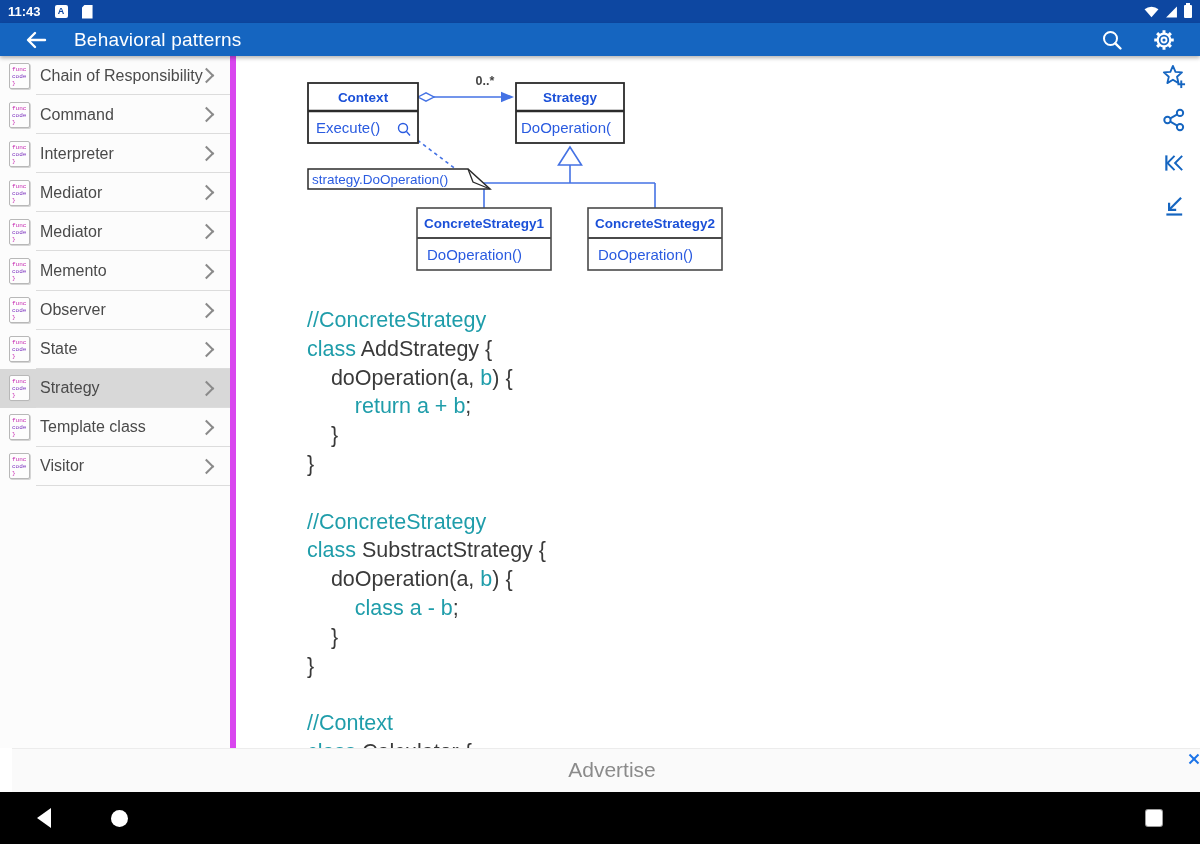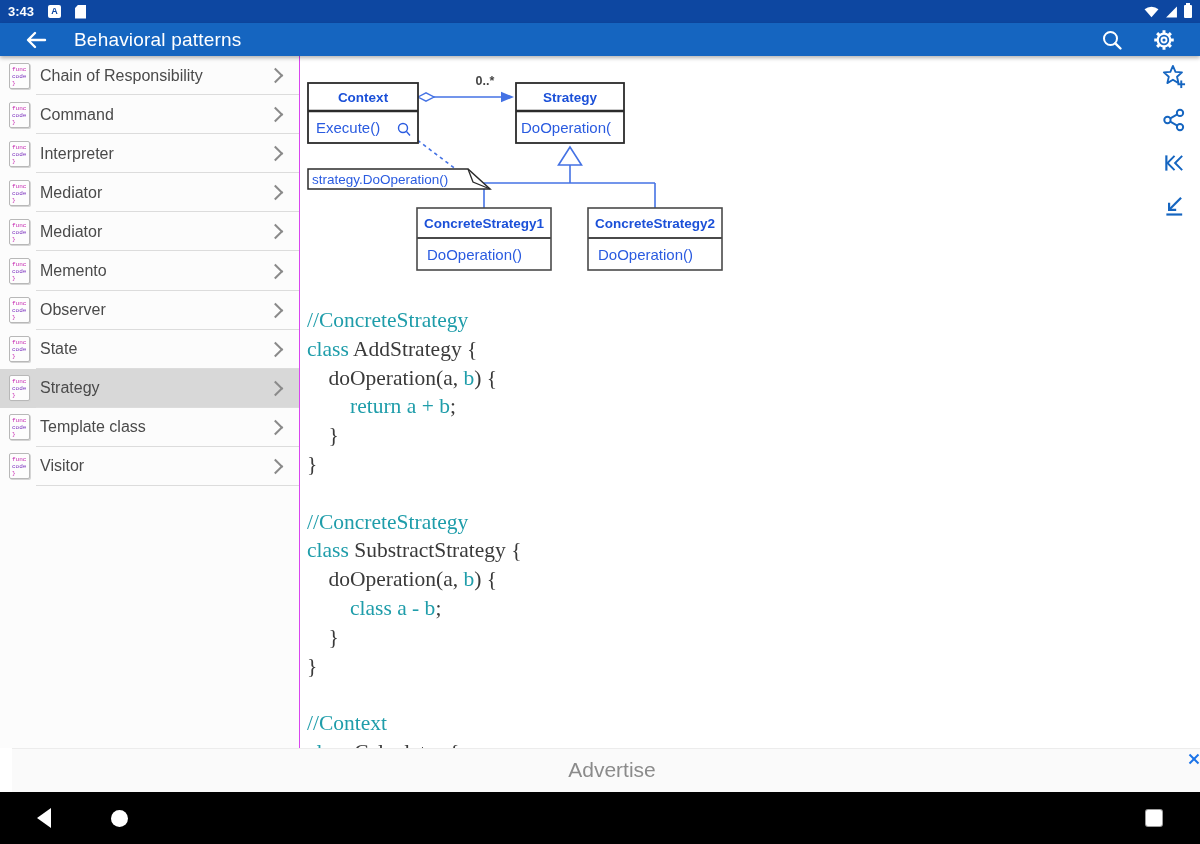--- a/index.html
+++ b/index.html
@@ -35,22 +35,22 @@
     background:#1565c0; color:#fff; display:flex; align-items:center;
     box-shadow:0 2px 4px rgba(0,0,0,.3); z-index:5;
   }
   .ab-back { margin-left:22px; width:28px; height:28px; display:flex; align-items:center; justify-content:center; cursor:pointer; }
   .ab-title { margin-left:24px; font-size:19px; font-weight:normal; letter-spacing:.2px; }
   .ab-actions { margin-left:auto; display:flex; align-items:center; gap:24px; margin-right:22px; }
   .ab-icon { width:28px; height:28px; display:flex; align-items:center; justify-content:center; cursor:pointer; }
 
   
   .sidebar {
-    position:absolute; left:0; top:56px; width:300px; height:692px;
-    background:#fcfcfc; border-right:1px solid #d946ef;
+    position:absolute; left:0; top:56px; width:236px; height:692px;
+    background:#fcfcfc; border-right:6px solid #d946ef;
   }
   .side-item {
     position:relative; height:39.1px; display:flex; align-items:center; cursor:pointer;
   }
   .side-item.selected { background:#d8d8d8; }
   .side-item::after {
     content:""; position:absolute; left:36px; right:0; bottom:0; height:1px; background:#dcdcdc;
   }
   .doc-icon {
     position:absolute; left:9px; width:21px; height:26px; background:#fdfdfd;
@@ -71,21 +71,21 @@
   
   .diagram-svg { position:absolute; left:300px; top:60px; }
   .uml-title { font:bold 13.5px "Liberation Sans", sans-serif; fill:#1b50d8; text-anchor:middle; }
   .uml-method { font:15px "Liberation Sans", sans-serif; fill:#2a5be0; }
   .uml-note-text { font:13.5px "Liberation Sans", sans-serif; fill:#2a5be0; }
   .uml-mult { font:bold 12.5px "Liberation Sans", sans-serif; fill:#444; text-anchor:middle; }
 
   
   .code-block {
     position:absolute; left:307px; top:306px; width:850px; height:442px;
-    overflow:hidden; font-family:Liberation Serif, serif; font-size:21.5px;
+    overflow:hidden; font-family:Liberation Sans, sans-serif; font-size:21.5px;
   }
   .code-line { white-space:pre; line-height:28.8px; height:28.8px; }
   .tk-teal { color:#1f9daa; }
   .tk-dark { color:#3a3a3a; }
 
   
   .right-toolbar { position:absolute; right:12px; top:63px; display:flex; flex-direction:column; }
   .rt-icon { width:28px; height:28px; margin-bottom:15px; display:flex; align-items:center; justify-content:center; cursor:pointer; }
 
   
@@ -108,21 +108,21 @@
   .nav-home-dot { width:17px; height:17px; border-radius:50%; background:#fff; }
   .nav-square { width:16px; height:16px; background:#fff; border-radius:2px; box-shadow:0 0 0 1px #9c9c9c; }
 </style>
 </head>
 <body>
 
 <div class="screen">
 
   <div class="status-bar">
     <div class="status-left">
-      <span>3:43</span>
+      <span>11:43</span>
       <span class="sb-app-icon">A</span>
       <span class="sb-sim-icon"></span>
     </div>
     <div class="status-right">
       <svg width="15" height="12" viewBox="0 0 14 11">
         <path d="M7,10.5 L0.5,3 A10,10 0 0 1 13.5,3 Z" fill="#ffffff"></path>
       </svg>
       <svg width="13" height="12" viewBox="0 0 12 11">
         <path d="M1,10.5 L11,10.5 L11,0.5 Z" fill="#ffffff"></path>
       </svg>

